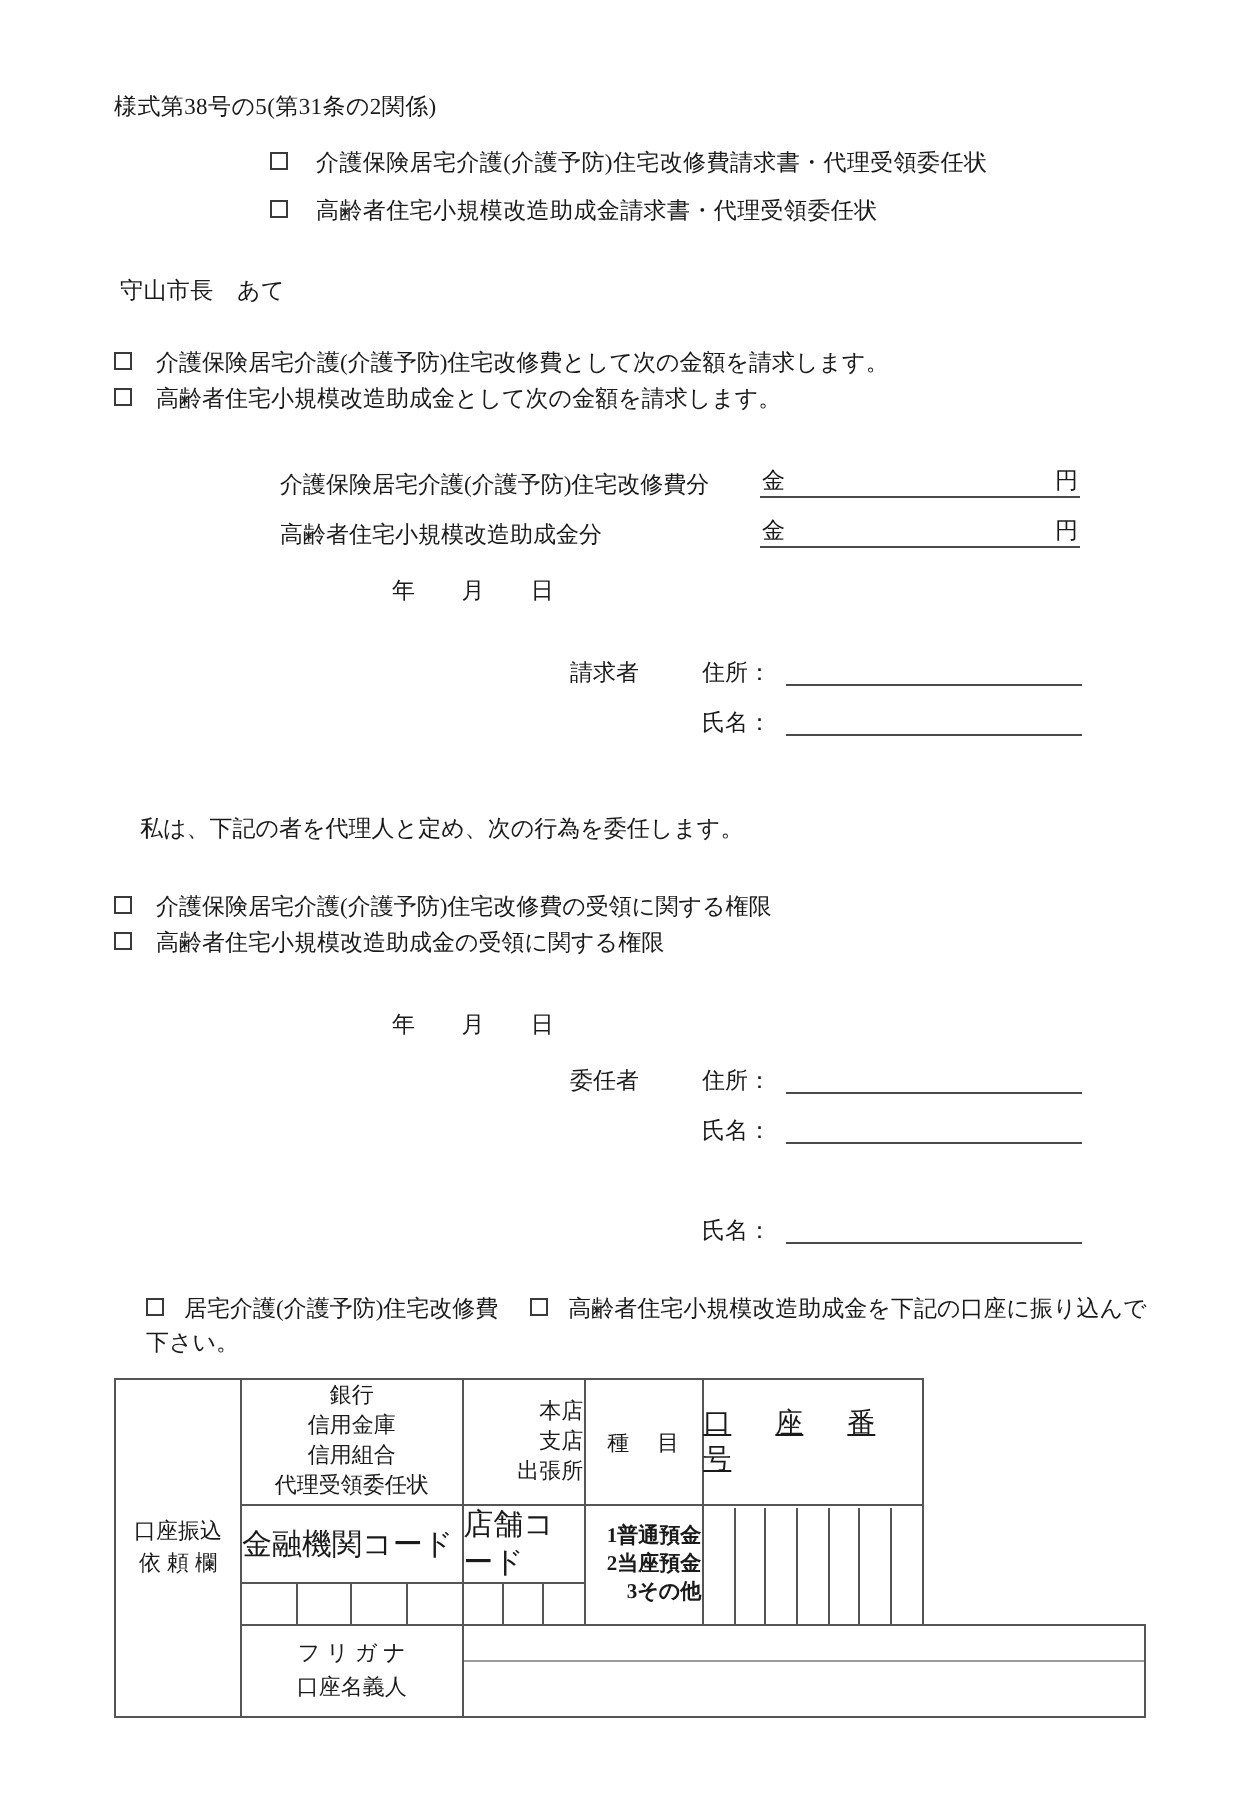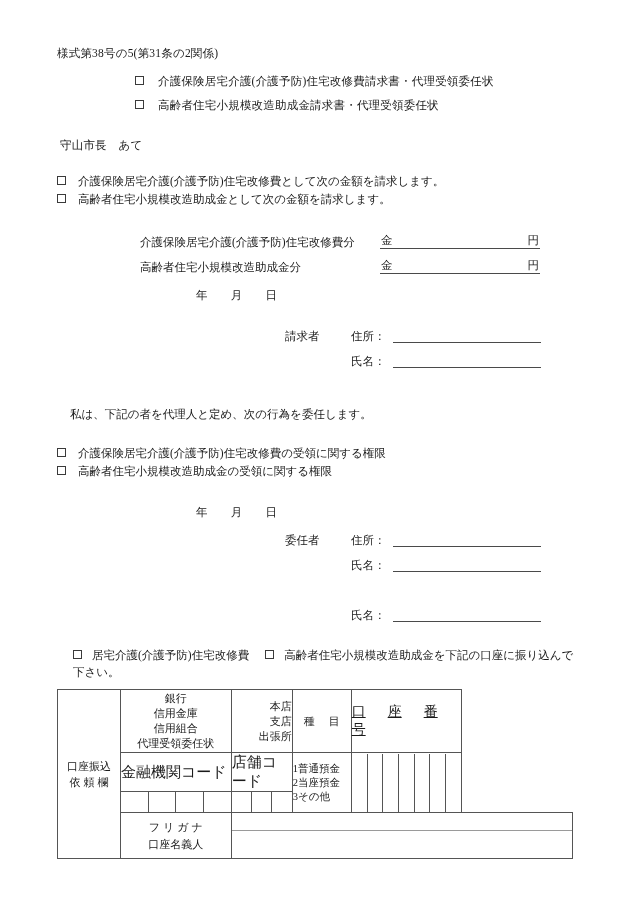--- a/index.html
+++ b/index.html
@@ -170,21 +170,22 @@
     font-size: 14px;
     height: 22px;
     text-decoration: underline;
   }
   .bt-kouza-head .sp { display: inline-block; width: 22px; }
 
   .bt-shumoku-body {
     font-size: 10.5px;
     line-height: 14px;
     padding: 3px 0 3px 3px;
-    text-align: left;
+    text-align: right;
+    font-weight: bold;
   }
 
   .bt-codehead {
     text-align: left;
     font-size: 15px;
     height: 18px;
     margin-top: 13px;
   }
 
   .cellgrid { width: 100%; border-collapse: collapse; table-layout: fixed; }

